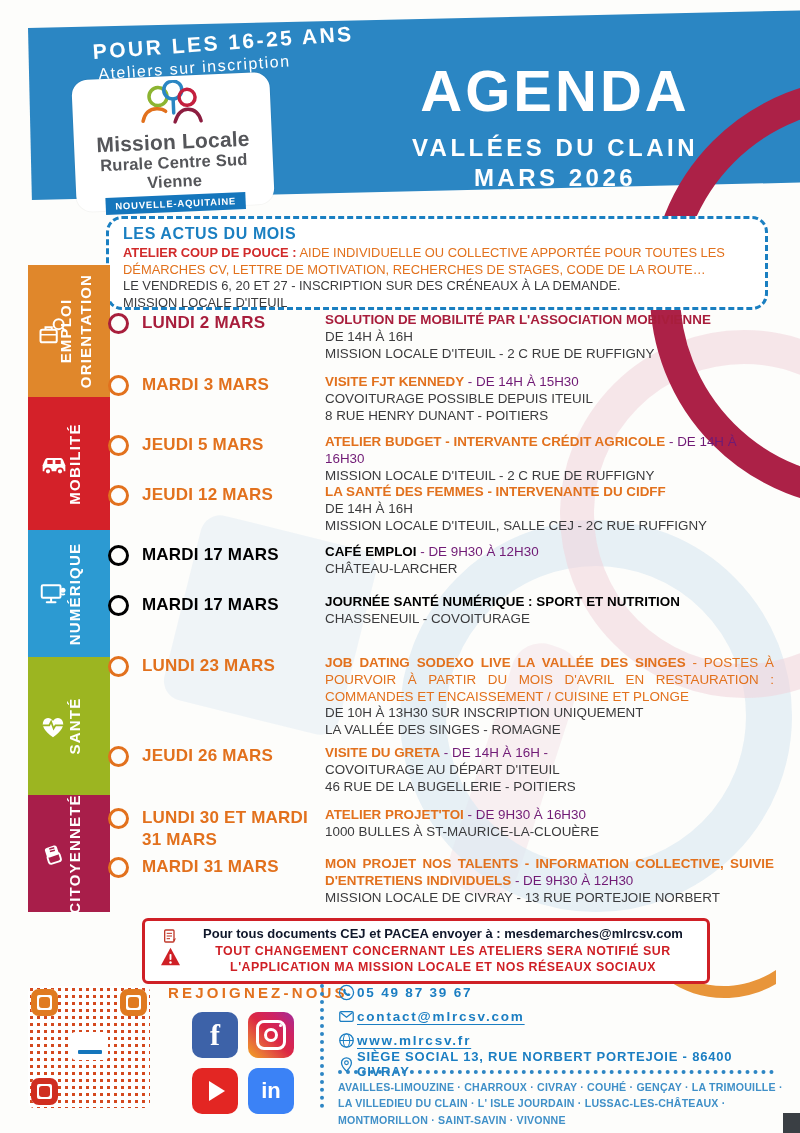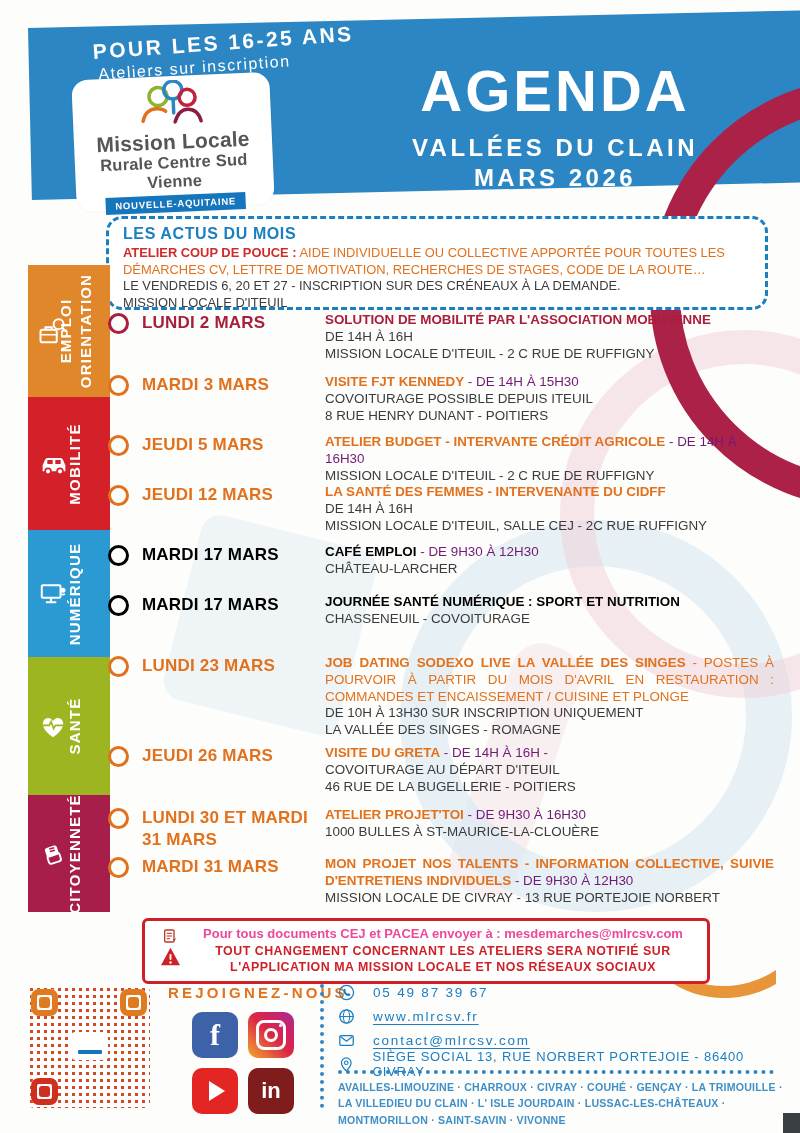--- a/index.html
+++ b/index.html
@@ -60,21 +60,21 @@
   .acc-crimson{color:#a81e3c;}
   .acc-orange{color:#e2711d;}
   .acc-green{color:#000000;}
   .ev0{top:312px;} .ev1{top:374px;} .ev2{top:434px;} .ev3{top:484px;} .ev4{top:544px;}
   .ev5{top:594px;} .ev6{top:655px;} .ev7{top:745px;} .ev8{top:807px;} .ev9{top:856px;}
 
   
   .alert{position:absolute;left:142px;top:918px;width:568px;background:#fff;border:3px solid #cf2026;border-radius:6px;z-index:5;display:flex;padding:5px 8px;box-sizing:border-box;}
   .alert-icons{flex:none;width:34px;display:flex;flex-direction:column;align-items:center;gap:3px;padding-top:2px;}
   .alert-text{flex:1;text-align:center;}
-  .alert-l1{font-size:13px;font-weight:700;color:#ec4899;line-height:1.25;}
+  .alert-l1{font-size:13px;font-weight:700;color:#0f172a;line-height:1.25;}
   .alert-l2{font-size:12.4px;font-weight:700;color:#cf2026;letter-spacing:.5px;line-height:1.3;margin-top:1px;}
   .swoosh{position:absolute;left:668px;top:960px;z-index:4;}
 
   
   .qr{position:absolute;left:28px;top:986px;width:122px;height:122px;background:#fff;z-index:5;
       background-image:radial-gradient(#d4491f 1.7px,transparent 1.8px);background-size:7px 7px;border-radius:6px;}
   .qr .finder{position:absolute;width:27px;height:27px;border-radius:8px;background:#fff;}
   .qr .finder i{position:absolute;inset:0;border:6px solid #e07a20;border-radius:8px;display:block;}
   .qr .finder b{position:absolute;left:8px;top:8px;width:11px;height:11px;border-radius:3px;background:#e07a20;display:block;}
   .qr .f-tl{left:3px;top:3px;} .qr .f-tr{right:3px;top:3px;}
@@ -84,24 +84,24 @@
   .join{position:absolute;left:168px;top:984px;color:#e2711d;font-size:15px;font-weight:700;letter-spacing:3.2px;z-index:5;}
   .social{position:absolute;left:192px;top:1012px;display:grid;grid-template-columns:46px 46px;grid-auto-rows:46px;gap:10px;z-index:5;}
   .sicon{width:46px;height:46px;border-radius:10px;display:flex;align-items:center;justify-content:center;color:#fff;font-weight:700;}
   .s-fb{background:#3d62a8;font-size:30px;font-family:"Liberation Serif",serif;}
   .s-ig{background:linear-gradient(45deg,#f5a623,#e6683c,#dc2743,#cc2366,#a02d9b);}
   .s-ig .cam{width:24px;height:24px;border:3px solid #fff;border-radius:8px;position:relative;}
   .s-ig .cam:before{content:"";position:absolute;left:5px;top:5px;width:8px;height:8px;border:3px solid #fff;border-radius:50%;}
   .s-ig .cam:after{content:"";position:absolute;right:1px;top:1px;width:3px;height:3px;background:#fff;border-radius:50%;}
   .s-yt{background:#e32623;}
   .s-yt .play{width:0;height:0;border-left:16px solid #fff;border-top:10px solid transparent;border-bottom:10px solid transparent;margin-left:4px;}
-  .s-in{background:#7f1d1d;font-size:22px;}
+  .s-in{background:#3b82f6;font-size:22px;}
   .vsep{position:absolute;left:320px;top:984px;height:124px;border-left:4px dotted #2e86c4;z-index:5;}
   .contacts{position:absolute;left:338px;top:980px;width:450px;z-index:5;color:#1b7ec2;}
-  .crow{display:flex;align-items:center;gap:18px;height:24px;font-size:13.5px;font-weight:400;letter-spacing:1.8px;}
+  .crow{display:flex;align-items:center;gap:2px;height:24px;font-size:13.5px;font-weight:700;letter-spacing:1.8px;}
   .crow.addr{letter-spacing:.8px;font-size:13px;}
   .clink{text-decoration:underline;text-underline-offset:3px;}
   .hsep{position:absolute;left:338px;top:1070px;width:436px;border-top:4px dotted #2e86c4;z-index:5;}
   .areas{position:absolute;left:338px;top:1079px;width:450px;font-size:10.6px;font-weight:600;color:#4090c8;line-height:1.55;z-index:5;letter-spacing:.2px;}
   .corner-sq{position:absolute;left:783px;top:1113px;width:17px;height:20px;background:#3a3f44;z-index:6;}
 </style>
 </head>
 <body>
 
 <div class="page">
@@ -366,32 +366,32 @@
   <div class="contacts">
     <div class="crow">
       <svg width="17" height="17" viewBox="0 0 24 24">
           <circle cx="12" cy="12" r="10" fill="none" stroke="#1b7ec2" stroke-width="1.8"></circle>
           <path d="M8.2 7.4 c.9 -.9 1.8 -.6 2.2 .3 l.6 1.3 c.3 .7 0 1.2 -.6 1.7 c.7 1.5 1.7 2.5 3.2 3.2 c.5 -.6 1 -.9 1.7 -.6 l1.3 .6 c.9 .4 1.2 1.3 .3 2.2 c-1.7 1.7 -4.8 .8 -7.2 -1.6 c-2.4 -2.4 -3.3 -5.5 -1.5 -7.1 Z" fill="#1b7ec2"></path>
         </svg>
       <span>05 49 87 39 67</span>
     </div>
     <div class="crow">
       <svg width="17" height="17" viewBox="0 0 24 24">
+          <rect x="2.5" y="5" width="19" height="14" rx="2" fill="none" stroke="#1b7ec2" stroke-width="1.8"></rect>
+          <path d="M3.5 6.5 L12 13 L20.5 6.5" fill="none" stroke="#1b7ec2" stroke-width="1.8"></path>
+        </svg>
+      <span class="clink">contact@mlrcsv.com</span>
+    </div>
+    <div class="crow">
+      <svg width="17" height="17" viewBox="0 0 24 24">
           <circle cx="12" cy="12" r="9.5" fill="none" stroke="#1b7ec2" stroke-width="1.8"></circle>
           <ellipse cx="12" cy="12" rx="4.5" ry="9.5" fill="none" stroke="#1b7ec2" stroke-width="1.4"></ellipse>
           <line x1="2.5" y1="12" x2="21.5" y2="12" stroke="#1b7ec2" stroke-width="1.4"></line>
         </svg>
       <span class="clink">www.mlrcsv.fr</span>
-    </div>
-    <div class="crow">
-      <svg width="17" height="17" viewBox="0 0 24 24">
-          <rect x="2.5" y="5" width="19" height="14" rx="2" fill="none" stroke="#1b7ec2" stroke-width="1.8"></rect>
-          <path d="M3.5 6.5 L12 13 L20.5 6.5" fill="none" stroke="#1b7ec2" stroke-width="1.8"></path>
-        </svg>
-      <span class="clink">contact@mlrcsv.com</span>
     </div>
     <div class="crow addr">
       <svg width="17" height="17" viewBox="0 0 24 24">
           <path d="M12 2.5 a7 7 0 0 1 7 7 c0 5 -7 12 -7 12 s-7 -7 -7 -12 a7 7 0 0 1 7 -7 Z" fill="none" stroke="#1b7ec2" stroke-width="1.8"></path>
           <circle cx="12" cy="9.5" r="2.6" fill="none" stroke="#1b7ec2" stroke-width="1.6"></circle>
         </svg>
       <span>SIÈGE SOCIAL 13, RUE NORBERT PORTEJOIE - 86400 CIVRAY</span>
     </div>
   </div>
 

